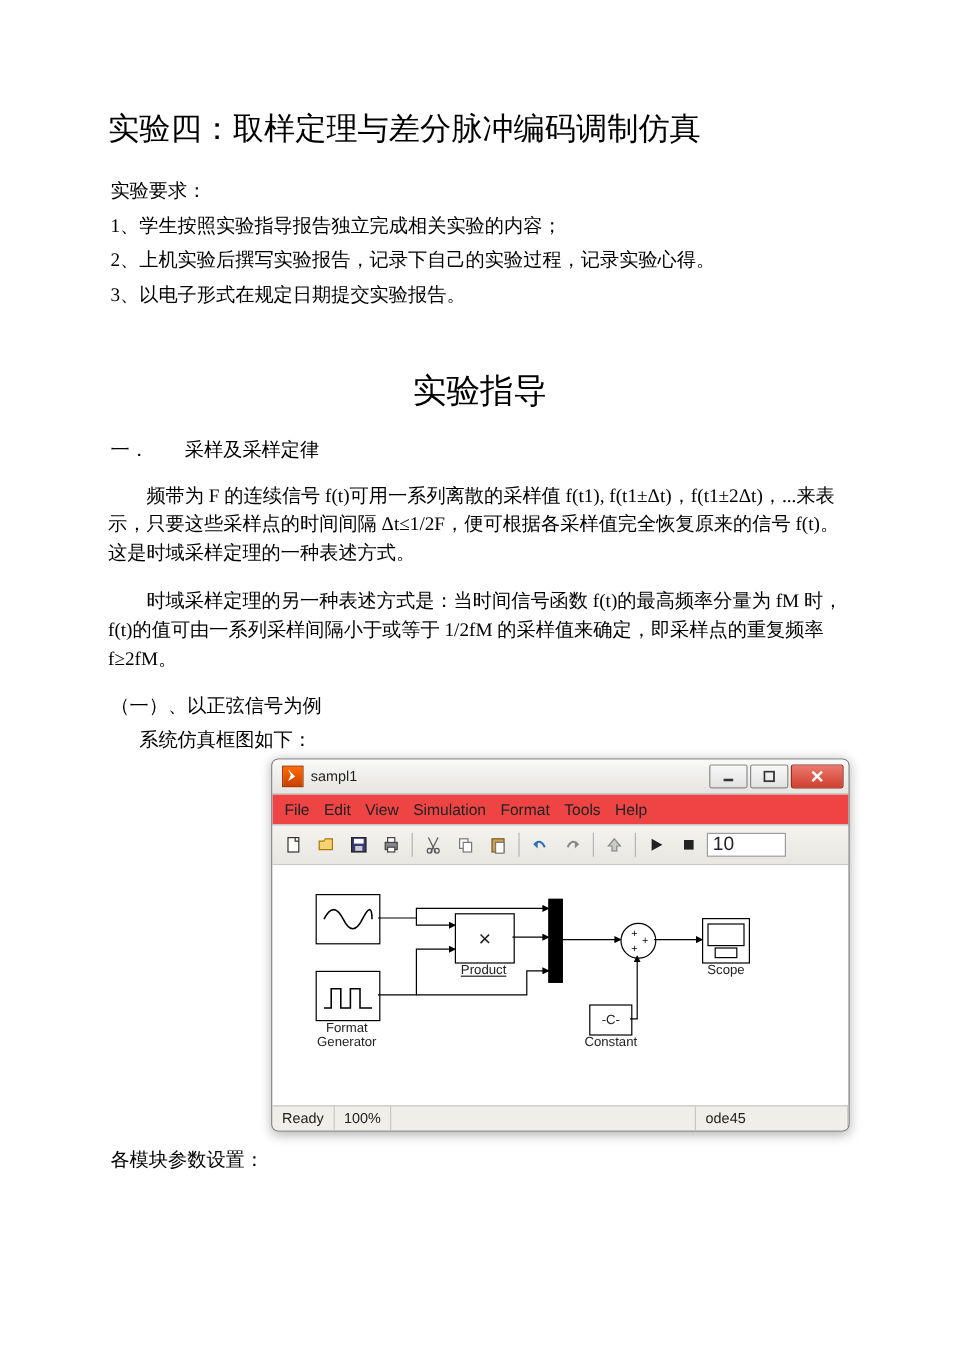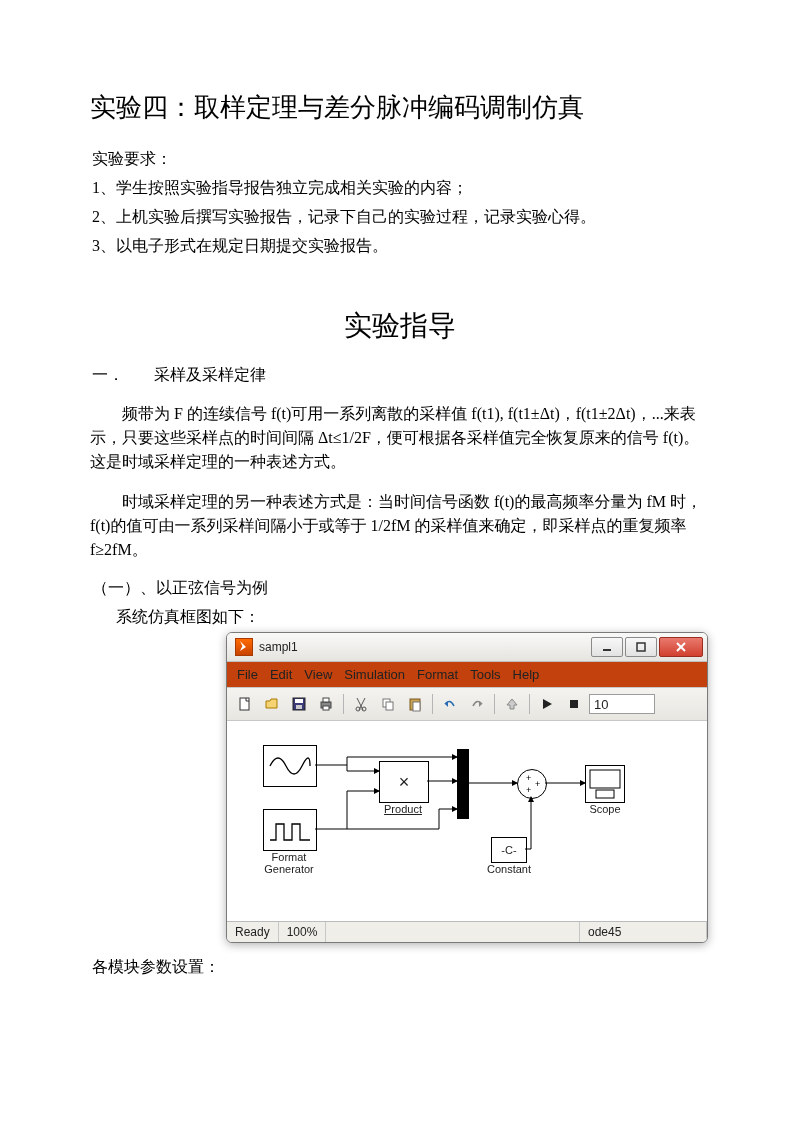--- a/index.html
+++ b/index.html
@@ -101,21 +101,21 @@
     background: linear-gradient(#e97a6e, #d1402f);
     border-color: #9a2d20;
     color: #fff;
     font-weight: bold;
   }
   .winbtn svg { display: block; }
   .menubar {
     display: flex;
     gap: 12px;
     padding: 5px 10px;
-    background: #c2410c;
+    background: #ef4444;
     font-size: 13px;
   }
   .menuitem { color: #222; }
   .toolbar {
     display: flex;
     gap: 3px;
     align-items: center;
     padding: 4px 6px;
     border-top: 1px solid #c7c7c7;
     border-bottom: 1px solid #c7c7c7;
@@ -130,21 +130,21 @@
   .tsep {
     width: 1px; height: 20px;
     background: #b5b5b5;
     margin: 0 2px;
   }
   .simtime {
     width: 56px; height: 18px;
     border: 1px solid #9c9c9c;
     background: #fff;
     padding: 0 4px;
-    font-size: 13px;
+    font-size: 16px;
     display: flex; align-items: center;
   }
   .canvas {
     position: relative;
     height: 200px;
     background: #fff;
   }
   .blk {
     position: absolute;
     border: 1px solid #000;

